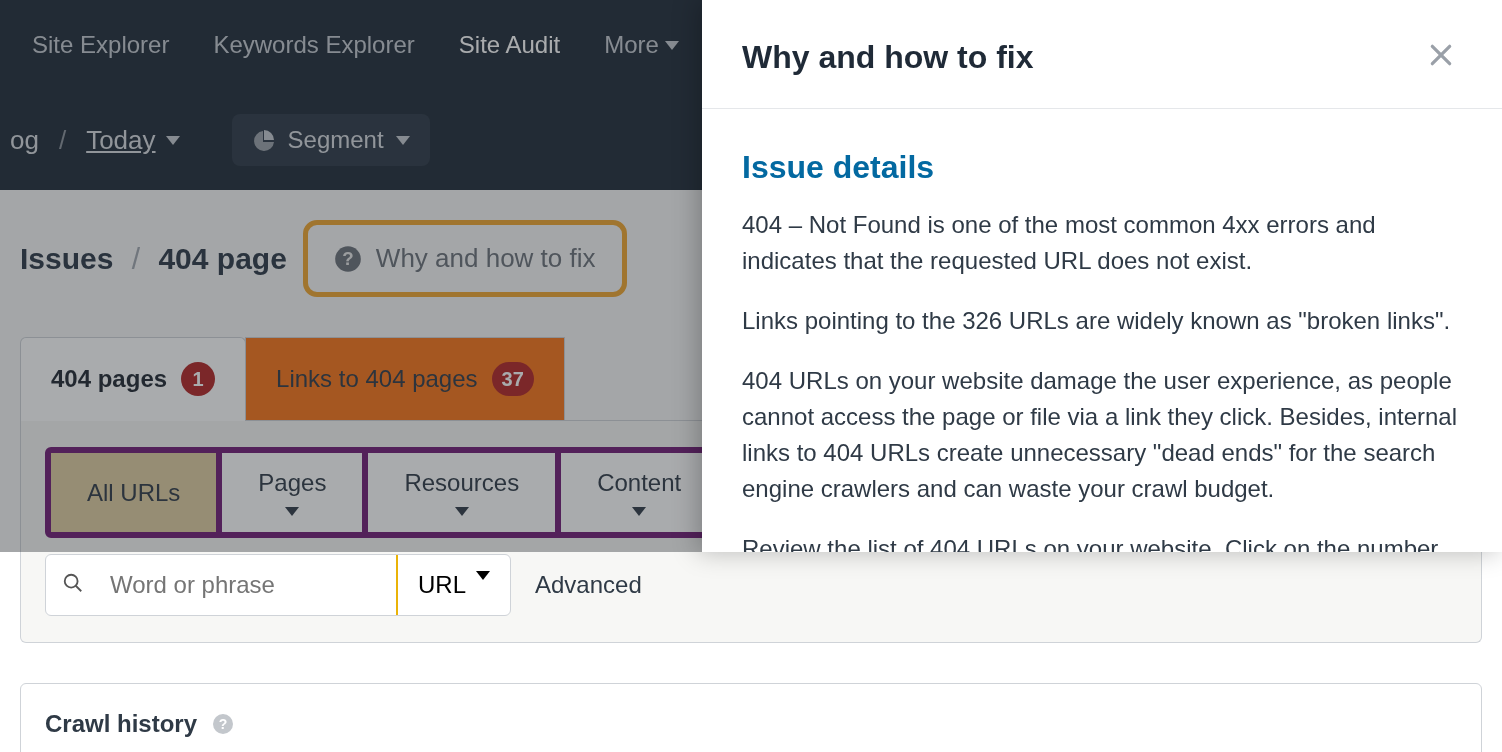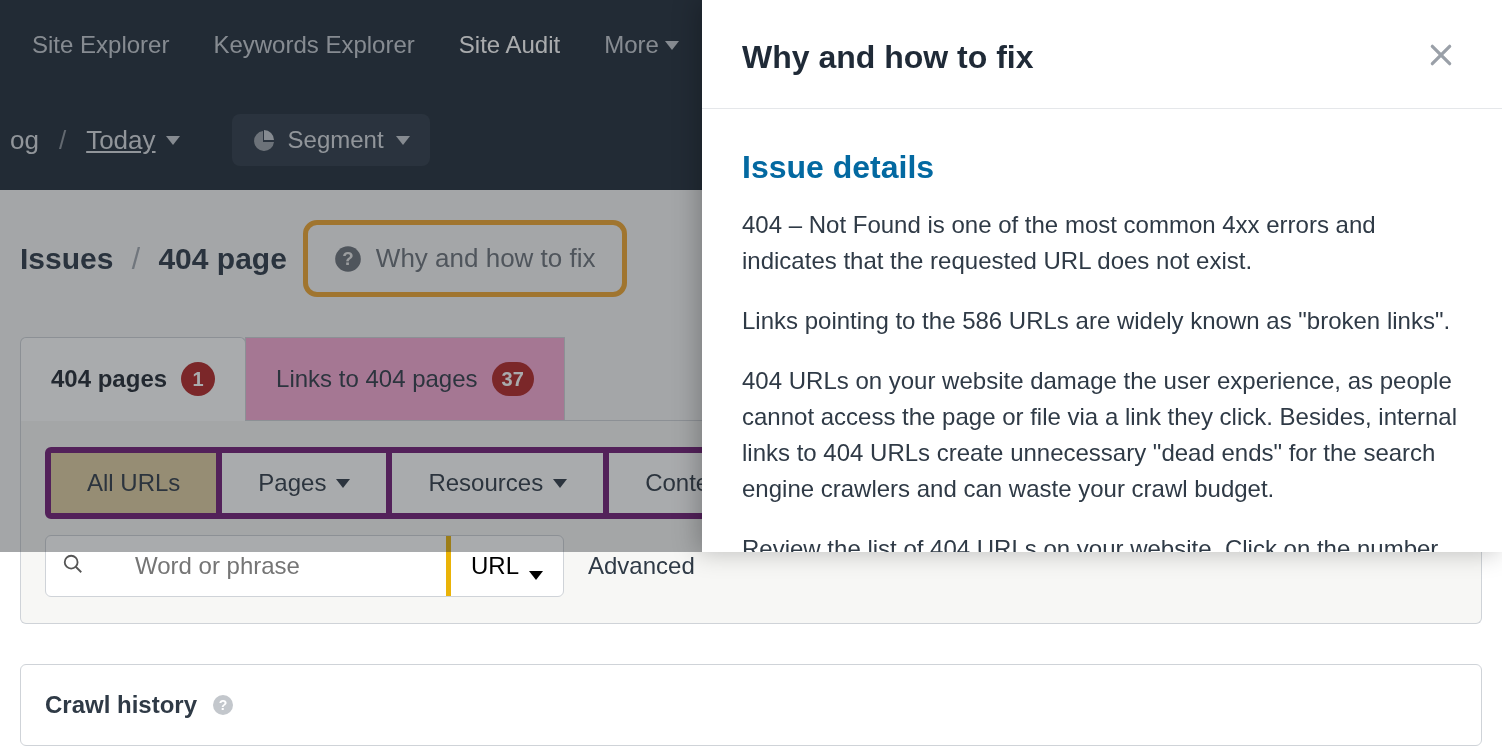--- a/index.html
+++ b/index.html
@@ -21,39 +21,39 @@
   
   .page { padding: 30px 20px; }
   .page-header { display: flex; align-items: center; gap: 16px; }
   .page-bc { font-size: 30px; color: #6f7680; }
   .page-bc .strong { font-weight: 700; color: #2c3846; }
   .page-bc .sep { color: #a1a7af; padding: 0 10px; }
   .help-box { display: inline-flex; align-items: center; gap: 14px; border: 5px solid #f0a52e; border-radius: 14px; padding: 18px 26px; color: #6a7078; font-size: 26px; cursor: pointer; }
   
   
   .tabs { margin-top: 40px; display: flex; border-bottom: 1px solid #cfd3d8; }
-  .tab { border: 1px solid #cfd3d8; border-bottom: none; padding: 24px 30px; font-size: 24px; color: #2f3a46; display: flex; align-items: center; gap: 14px; cursor: pointer; background: #f9a8d4; position: relative; }
+  .tab { border: 1px solid #cfd3d8; border-bottom: none; padding: 24px 30px; font-size: 24px; color: #2f3a46; display: flex; align-items: center; gap: 14px; cursor: pointer; background: #f97316; position: relative; }
   .tab + .tab { margin-left: -1px; }
   .tab.active { background: #ffffff; border-top-left-radius: 6px; border-top-right-radius: 6px; color: #1e2630; font-weight: 600; }
   .tab.active::after { content: ""; position: absolute; left: 0; right: 0; bottom: -1px; height: 2px; background: #ffffff; }
   .badge { display: inline-flex; min-width: 34px; height: 34px; padding: 0 10px; border-radius: 17px; background: #b22424; color: #fff; font-size: 20px; align-items: center; justify-content: center; font-weight: 600; }
   
   
   .card { border: 1px solid #cfd3d8; border-top: none; background: #f7f7f5; padding: 26px 24px; border-radius: 0 0 6px 6px; }
   .filter-row { display: flex; gap: 0; margin-bottom: 16px; }
   .chip { border: 6px solid #701a75; padding: 16px 36px; font-size: 24px; color: #2f3a46; display: flex; align-items: center; gap: 10px; cursor: pointer; background: #ffffff; }
   .chip.first { background: #dfcda0; border-top-left-radius: 6px; border-bottom-left-radius: 6px; }
-  .chip + .chip { border-left: none; }
+  .chip + .chip { border-left: none; flex-direction: column; }
   .chip:last-child { border-top-right-radius: 6px; border-bottom-right-radius: 6px; }
   
   .search-row { display: flex; align-items: center; gap: 24px; }
-  .search-box { display: flex; align-items: center; border: 1px solid #cfd3d8; border-radius: 6px; background: #ffffff; gap: 25px; }
+  .search-box { display: flex; align-items: center; border: 1px solid #cfd3d8; border-radius: 6px; background: #ffffff; }
   .search-input { border: none; outline: none; font-size: 24px; padding: 16px 14px; width: 300px; background: transparent; color: #444; }
   .search-icon-wrap { padding: 0 12px 0 16px; color: #555; }
-  .url-drop { border-left: 5px solid #eab308; padding: 16px 20px; font-size: 24px; display: flex; align-items: flex-end; gap: 10px; cursor: pointer; }
+  .url-drop { border-left: 2px solid #eab308; padding: 16px 20px; font-size: 24px; display: flex; align-items: flex-start; gap: 10px; cursor: pointer; }
   .advanced { font-size: 24px; color: #2f3a46; cursor: pointer; }
   
   
   .history { margin-top: 40px; border: 1px solid #cfd3d8; border-radius: 6px; background: #ffffff; padding: 26px 24px; display: flex; align-items: center; gap: 14px; }
   .history-title { font-size: 24px; font-weight: 700; color: #2f3a46; }
   
   
   .overlay { position: absolute; inset: 0; background: rgba(40,44,50,0.40); }
   .panel { position: absolute; top: 0; right: 0; bottom: 0; width: 800px; background: #ffffff; box-shadow: -4px 0 24px rgba(0,0,0,0.25); display: flex; flex-direction: column; }
   .panel-header { display: flex; align-items: center; justify-content: space-between; padding: 34px 40px 28px 40px; border-bottom: 1px solid #e5e7ea; }
@@ -177,19 +177,19 @@
       <div class="close-btn">
         <svg width="26" height="26" viewBox="0 0 24 24">
             <line x1="4" y1="4" x2="20" y2="20" stroke="#9aa0a8" stroke-width="3" stroke-linecap="round"></line>
             <line x1="20" y1="4" x2="4" y2="20" stroke="#9aa0a8" stroke-width="3" stroke-linecap="round"></line>
           </svg>
       </div>
     </div>
     <div class="panel-body">
       <h3>Issue details</h3>
       <p>404 – Not Found is one of the most common 4xx errors and indicates that the requested URL does not exist.</p>
-      <p>Links pointing to the 586 URLs are widely known as "broken links".</p>
+      <p>Links pointing to the 326 URLs are widely known as "broken links".</p>
       <p>404 URLs on your website damage the user experience, as people cannot access the page or file via a link they click. Besides, internal links to 404 URLs create unnecessary "dead ends" for the search engine crawlers and can waste your crawl budget.</p>
       <p>Review the list of 404 URLs on your website. Click on the number of inlinks to a given 404 URL to access the list of pages that link to it.</p>
     </div>
   </div>
 
 </div>
 
 </body></html>

